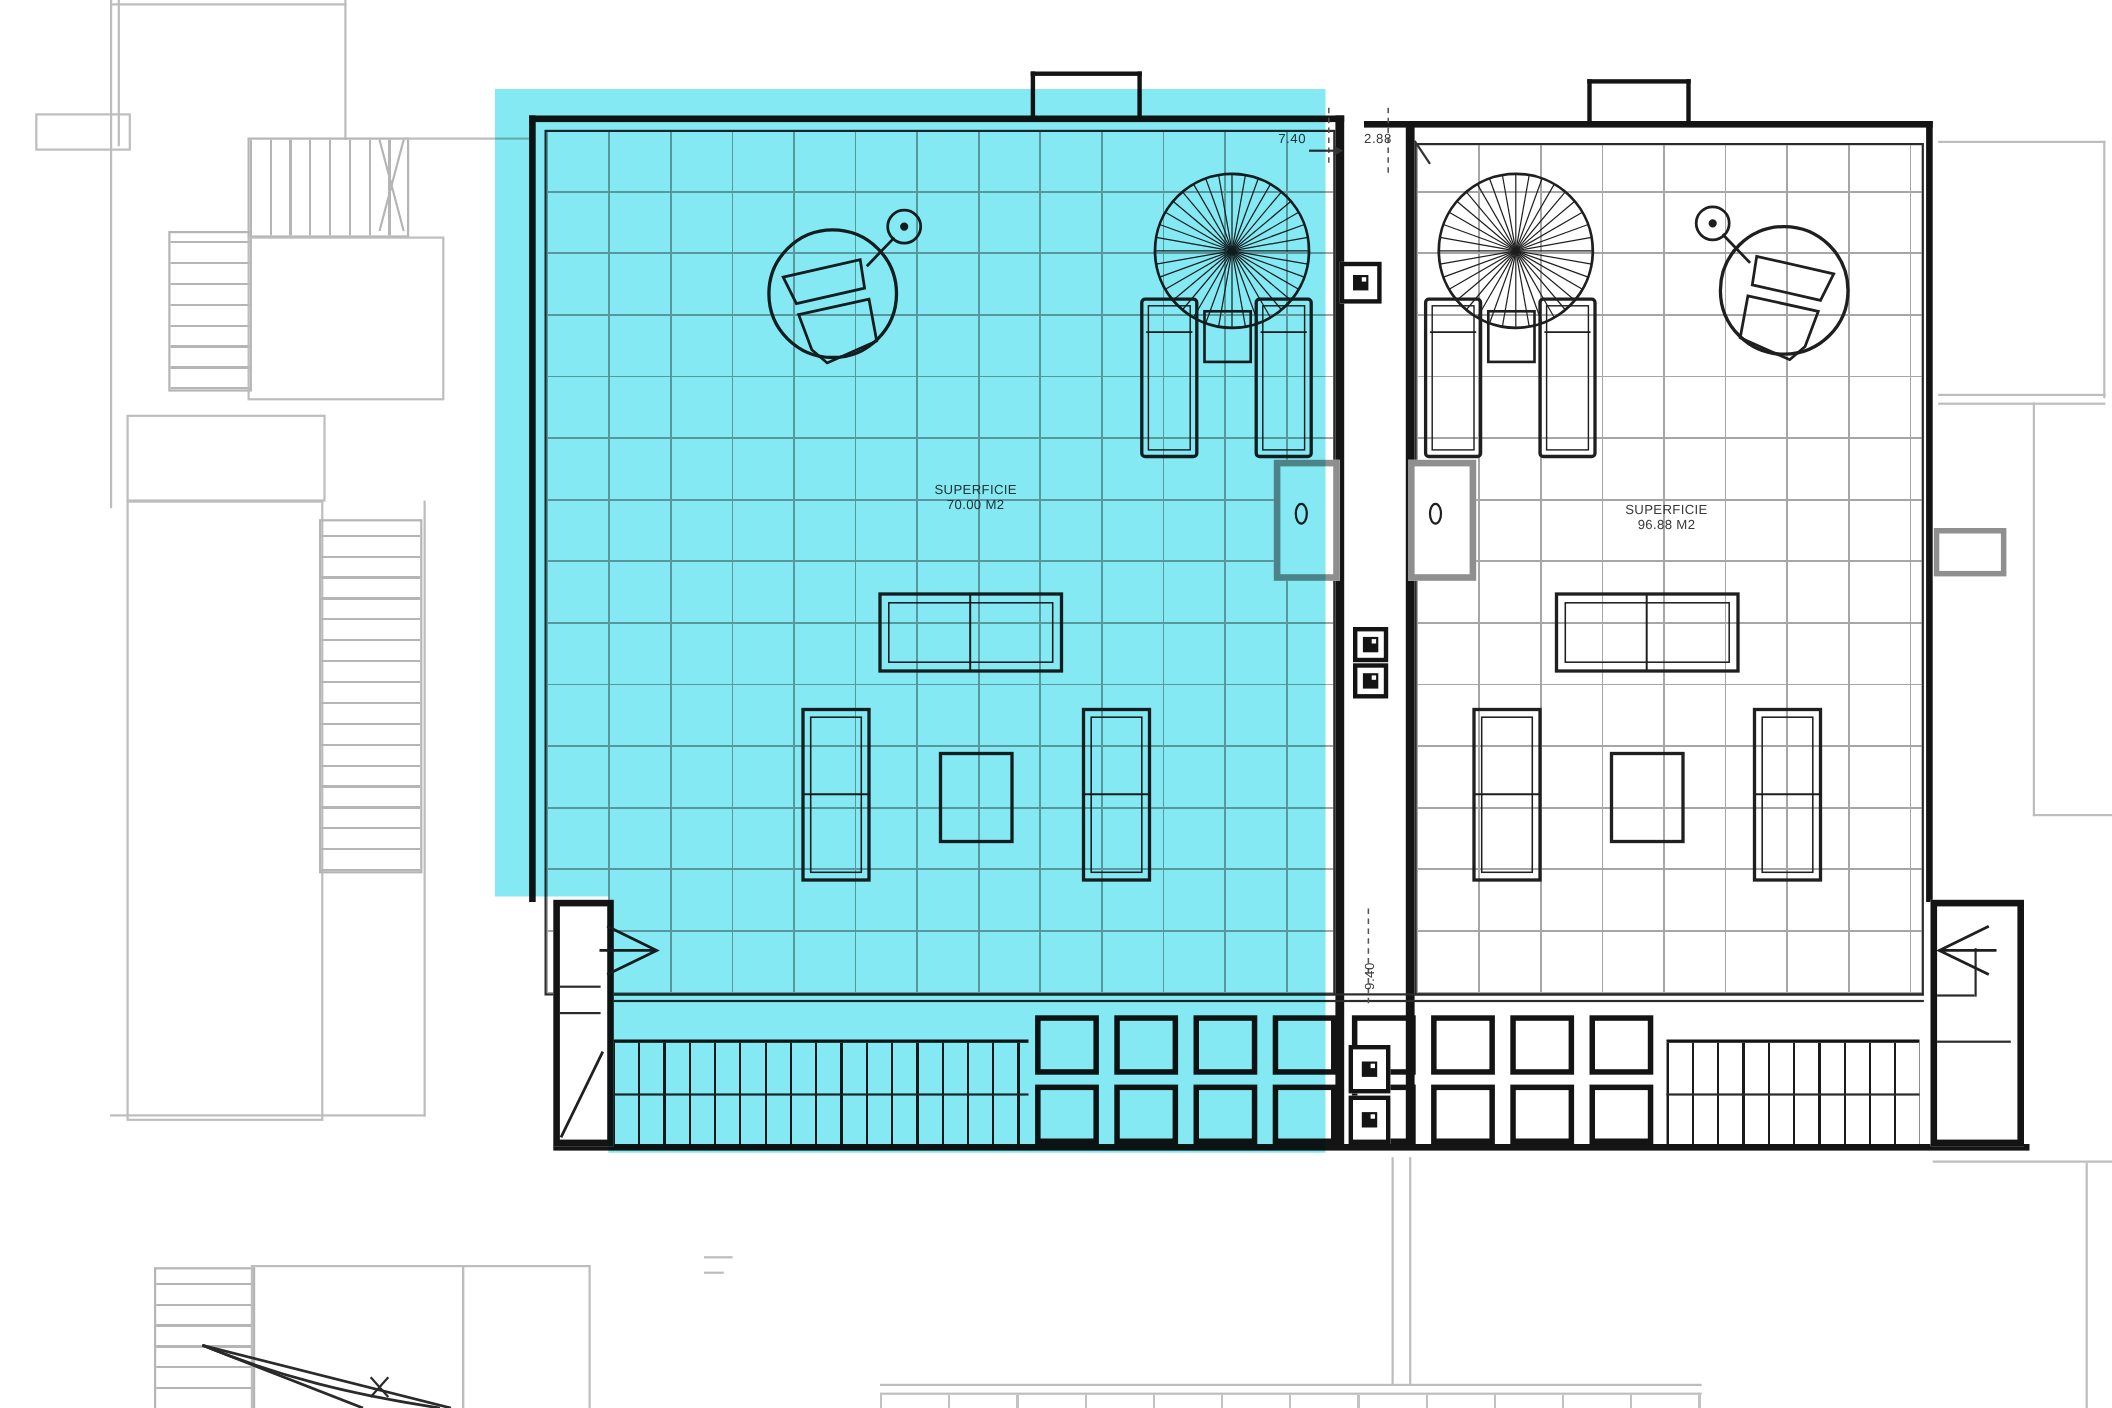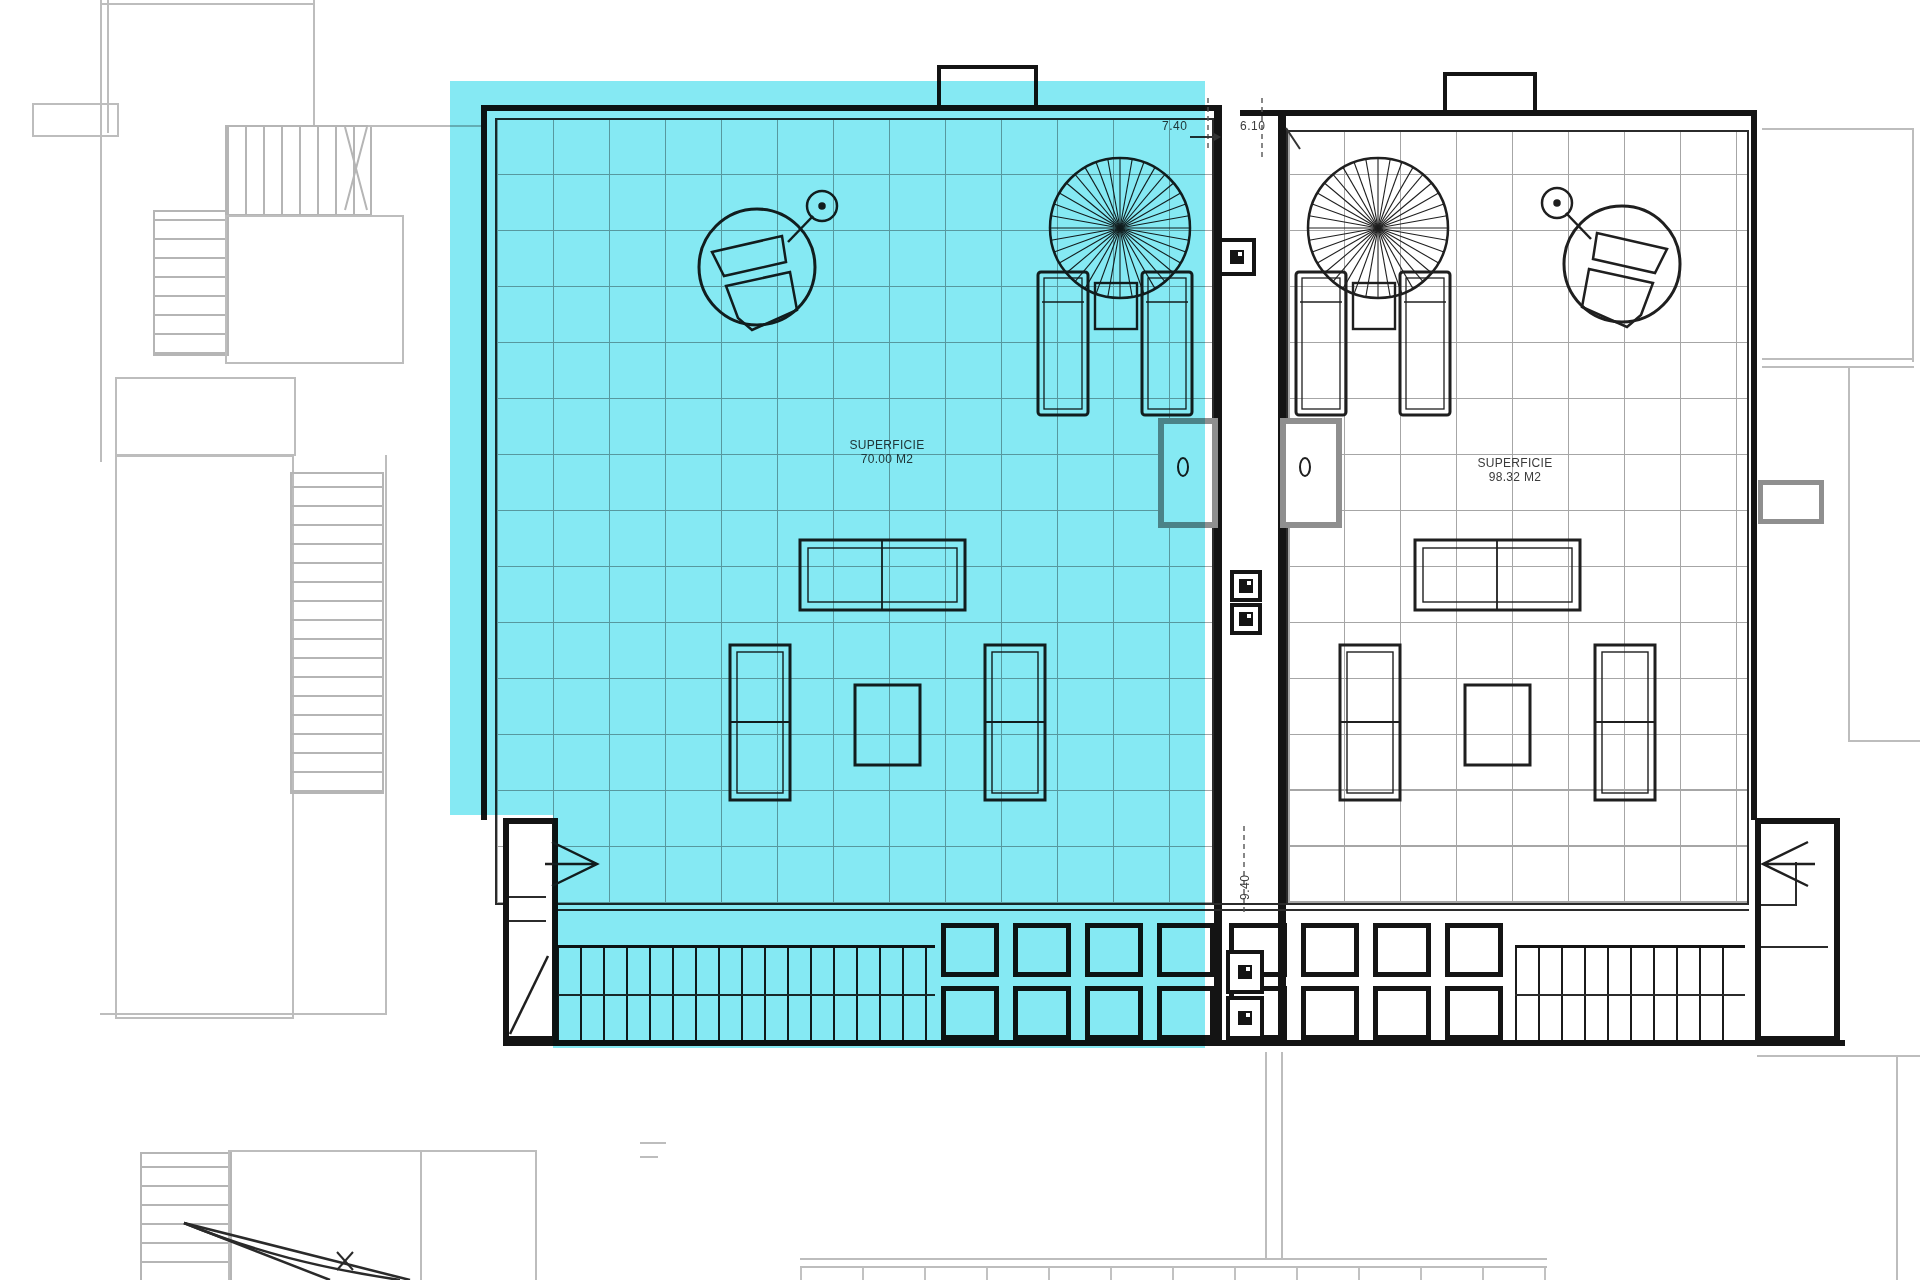--- a/index.html
+++ b/index.html
@@ -326,22 +326,22 @@
       </g>
     </g>
   </svg>
 
   <div class="a lbl" style="left:827px;top:438px;width:120px">
     <div>SUPERFICIE</div>
     <div>70.00 M2</div>
   </div>
   <div class="a lbl" style="left:1455px;top:456px;width:120px">
     <div>SUPERFICIE</div>
-    <div>98.32 M2</div>
+    <div>96.88 M2</div>
   </div>
   <div class="a dim" style="left:1162px;top:119px">7.40</div>
-  <div class="a dim" style="left:1240px;top:119px">6.10</div>
+  <div class="a dim" style="left:1240px;top:119px">2.88</div>
   <div class="a dim rot" style="left:1238px;top:900px">9.40</div>
 
   <svg id="hl-overlay" width="1920" height="1280" viewBox="0 0 1920 1280">
     <polygon id="hl-poly" points="450,81 1205,81 1205,1048 553,1048 553,815 450,815" fill="#85e9f3"></polygon>
   </svg>
 </div>
 
 </body></html>

